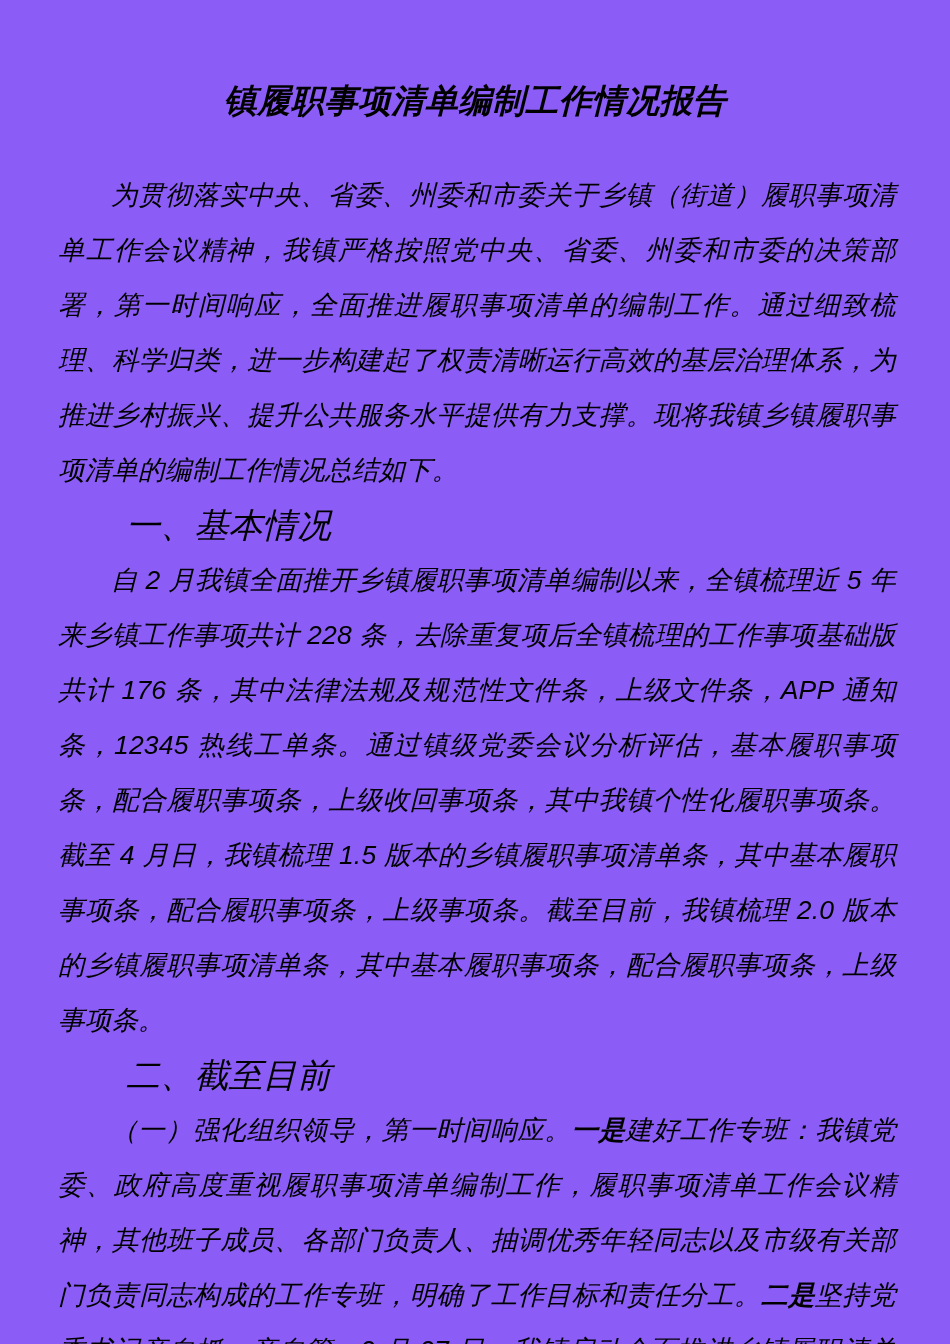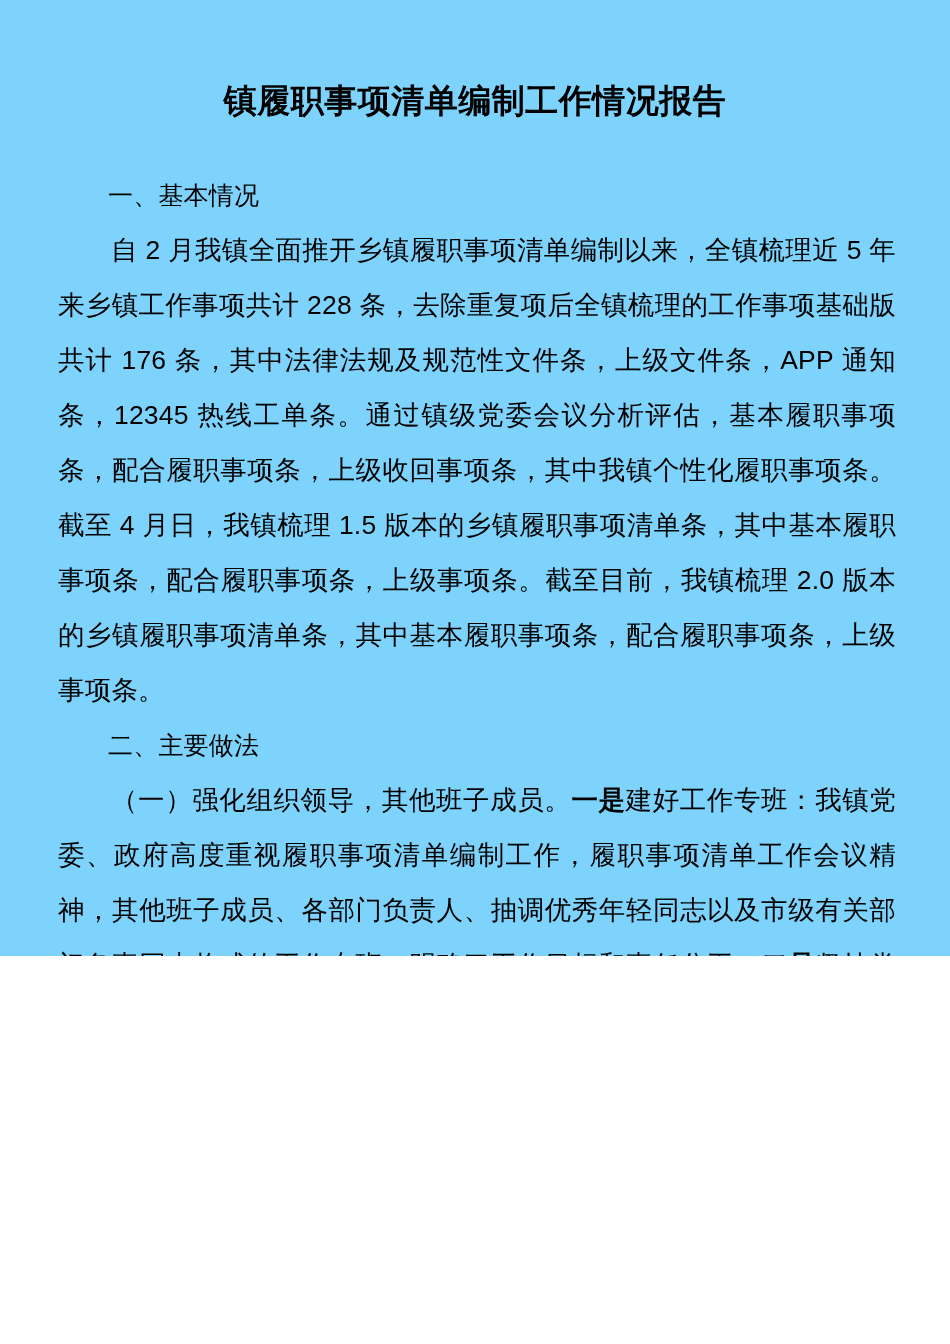--- a/index.html
+++ b/index.html
@@ -7,24 +7,25 @@
     padding: 0;
     background: #ffffff;
   }
   body {
     font-family: "Liberation Sans", "DejaVu Sans", sans-serif;
     color: #000000;
   }
   .page {
     position: relative;
     width: 950px;
-    height: 956px;
-    background: #7dd3fc;
+    height: 1344px;
+    background: #8b5cf6;
     box-sizing: border-box;
     overflow: hidden;
+    font-style: italic;
   }
   .doc-title {
     position: absolute;
     top: 56px;
     left: 0;
     width: 950px;
     text-align: center;
     font-size: 33px;
     font-weight: bold;
     letter-spacing: 0.5px;
@@ -45,42 +46,43 @@
     text-justify: inter-character;
     text-align-last: left;
     letter-spacing: 0.2px;
     word-break: break-all;
   }
   p.para.indent {
     text-indent: 2em;
   }
   p.heading {
     margin: 0;
-    font-size: 25px;
+    font-size: 34px;
     line-height: 55px;
     text-indent: 2em;
     letter-spacing: 0.2px;
   }
   .strong {
     font-weight: bold;
   }
 </style>
 </head>
 <body>
 
 <div class="page">
 
   <h1 class="doc-title">镇履职事项清单编制工作情况报告</h1>
 
   <div class="body-block">
 
+    <p class="para indent">为贯彻落实中央、省委、州委和市委关于乡镇（街道）履职事项清单工作会议精神，我镇严格按照党中央、省委、州委和市委的决策部署，第一时间响应，全面推进履职事项清单的编制工作。通过细致梳理、科学归类，进一步构建起了权责清晰运行高效的基层治理体系，为推进乡村振兴、提升公共服务水平提供有力支撑。现将我镇乡镇履职事项清单的编制工作情况总结如下。</p>
 
     <p class="heading">一、基本情况</p>
 
     <p class="para indent">自 2 月我镇全面推开乡镇履职事项清单编制以来，全镇梳理近 5 年来乡镇工作事项共计 228 条，去除重复项后全镇梳理的工作事项基础版共计 176 条，其中法律法规及规范性文件条，上级文件条，APP 通知条，12345 热线工单条。通过镇级党委会议分析评估，基本履职事项条，配合履职事项条，上级收回事项条，其中我镇个性化履职事项条。截至 4 月日，我镇梳理 1.5 版本的乡镇履职事项清单条，其中基本履职事项条，配合履职事项条，上级事项条。截至目前，我镇梳理 2.0 版本的乡镇履职事项清单条，其中基本履职事项条，配合履职事项条，上级事项条。</p>
 
-    <p class="heading">二、主要做法</p>
+    <p class="heading">二、截至目前</p>
 
-    <p class="para indent"><span>（一）强化组织领导，其他班子成员。</span><span class="strong">一是</span><span>建好工作专班：我镇党委、政府高度重视履职事项清单编制工作，履职事项清单工作会议精神，其他班子成员、各部门负责人、抽调优秀年轻同志以及市级有关部门负责同志构成的工作专班，明确了工作目标和责任分工。</span><span class="strong">二是</span><span>坚持党委书记亲自抓、亲自管：2 月 27 日，我镇启动全面推进乡镇履职清单工作以来，镇党委书记亲自部署、亲自推动，多次召开专题会议研究工作推进情况，解决工作中遇到的</span></p>
+    <p class="para indent"><span>（一）强化组织领导，第一时间响应。</span><span class="strong">一是</span><span>建好工作专班：我镇党委、政府高度重视履职事项清单编制工作，履职事项清单工作会议精神，其他班子成员、各部门负责人、抽调优秀年轻同志以及市级有关部门负责同志构成的工作专班，明确了工作目标和责任分工。</span><span class="strong">二是</span><span>坚持党委书记亲自抓、亲自管：2 月 27 日，我镇启动全面推进乡镇履职清单工作以来，镇党委书记亲自部署、亲自推动，多次召开专题会议研究工作推进情况，解决工作中遇到的</span></p>
 
   </div>
 
 </div>
 
 </body></html>

